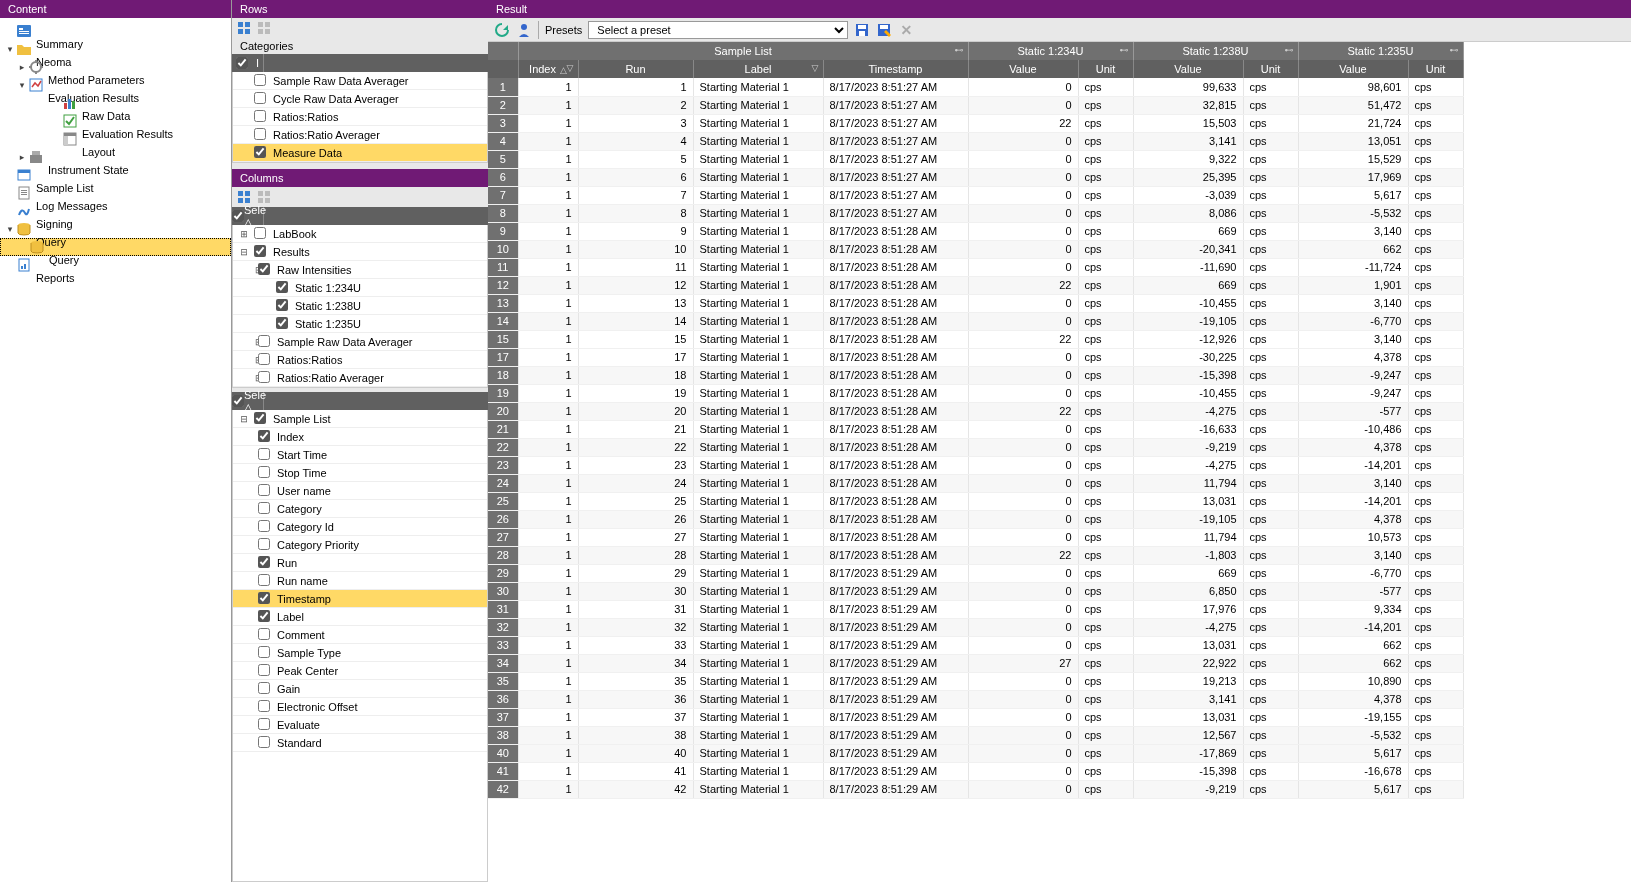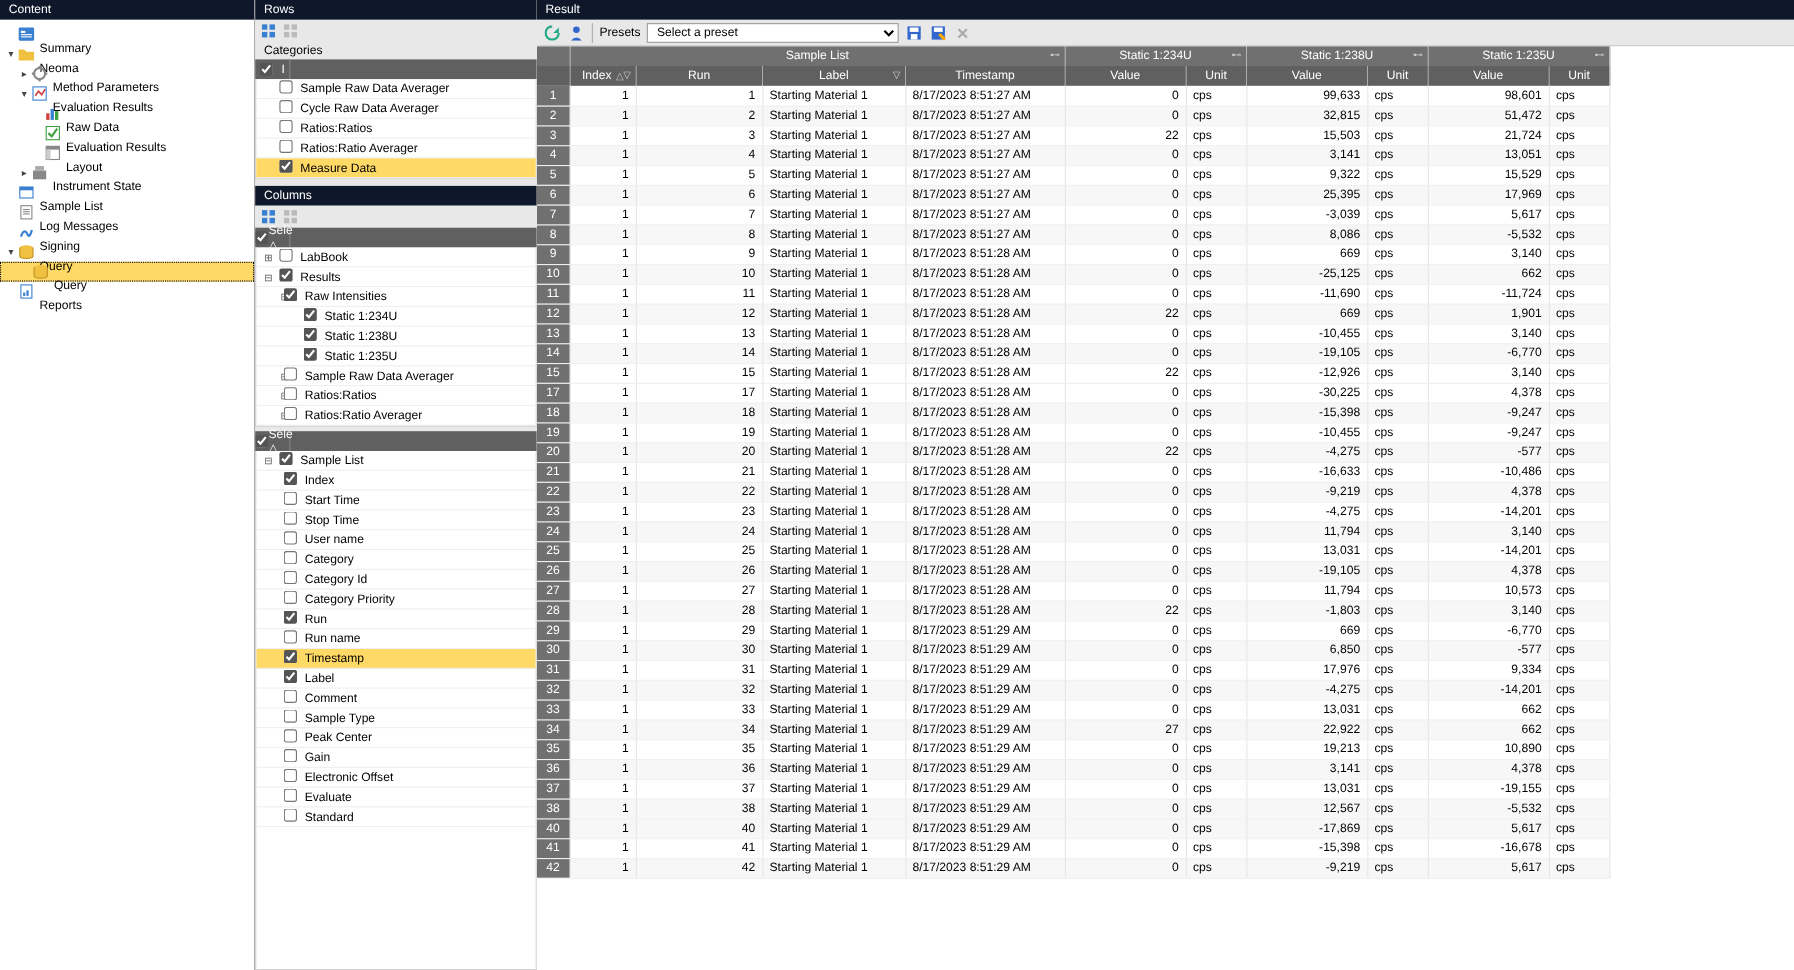--- a/index.html
+++ b/index.html
@@ -1,51 +1,51 @@
 <!DOCTYPE html>
 <html><head>
 <meta charset="utf-8">
 <style>
   * { box-sizing: border-box; margin: 0; padding: 0; }
   body { font-family: Arial, sans-serif; font-size: 11px; overflow: hidden; width: 1631px; height: 882px; background: #d4d0c8; }
   .app { display: flex; height: 100%; width: 100%; }
   
   
-  .panel-header { background: #0f172a; color: #fff; padding: 3px 8px; font-size: 11px; height: 18px; display: flex; align-items: center; }
+  .panel-header { background: #701a75; color: #fff; padding: 3px 8px; font-size: 11px; height: 18px; display: flex; align-items: center; }
   
   
   .content-panel { width: 232px; display: flex; flex-direction: column; border-right: 1px solid #999; background: #fff; }
   .tree { flex: 1; overflow: auto; padding: 4px 0; background: #fff; }
   .tree-node { display: flex; align-items: center; height: 18px; padding-right: 6px; cursor: pointer; white-space: nowrap; }
   .tree-node.selected { background: #ffd966; border: 1px dotted #000; }
   .tree-toggle { width: 12px; text-align: center; color: #444; font-size: 9px; cursor: pointer; }
   .tree-icon { width: 16px; height: 16px; display: inline-flex; align-items: center; justify-content: center; margin-right: 4px; }
   .tree-label { font-size: 11px; color: #000; margin-top: 25px; }
-  .d0 { padding-left: 4px; } .d1 { padding-left: 16px; } .d2 { padding-left: 28px; }
+  .d0 { padding-left: 4px; } .d1 { padding-left: 16px; } .d2 { padding-left: 50px; }
   
   
   .rc-panel { width: 256px; display: flex; flex-direction: column; background: #e8e8e8; }
   .rc-toolbar { height: 20px; display: flex; align-items: center; padding: 2px 4px; gap: 4px; background: #e8e8e8; }
   .rc-label { padding: 2px 8px; font-size: 11px; }
   .grid-header { background: #606060; color: #fff; display: flex; height: 18px; align-items: stretch; font-size: 11px; }
   .gh-check { width: 32px; display:flex; align-items:center; justify-content:space-around; border-right:1px solid #888; }
   .gh-name { flex: 1; display:flex; align-items:center; justify-content:center;margin-top:48px; }
   .rc-list { background: #fff; border: 1px solid #ccc; border-top: none; }
   .rc-row { display: flex; align-items: center; height: 18px; border-bottom: 1px solid #eee; padding-left: 4px; }
   .rc-row.sel { background: #ffd966; }
   .rc-expand { width: 14px; text-align:center; font-size:9px; color:#555; cursor:pointer; }
   .rc-cb { width: 18px; text-align: center; }
   .rc-name { flex: 1; font-size: 11px; padding-left: 4px; }
   .rc-ind0 { padding-left: 0; } .rc-ind1 { padding-left: 18px; } .rc-ind2 { padding-left: 36px; }
   
   
   .result-panel { flex: 1; display: flex; flex-direction: column; background: #fff; overflow: hidden; }
   .result-toolbar { height: 24px; background: #e8e8e8; display: flex; align-items: center; padding: 2px 6px; gap: 6px; border-bottom: 1px solid #ccc; }
   .tb-sep { width: 1px; height: 18px; background: #aaa; }
-  .preset-select { width: 229px; height: 18px; border: 1px solid #999; background: #fff; font-size: 11px; padding: 0 4px; }
+  .preset-select { width: 260px; height: 18px; border: 1px solid #999; background: #fff; font-size: 11px; padding: 0 4px; }
   .tb-icon { width: 16px; height: 16px; display: inline-flex; align-items:center; justify-content:center; cursor:pointer; }
   
   
   .data-wrap { flex: 1; overflow: auto; }
   table.data { border-collapse: collapse; width: max-content; font-size: 11px; }
   .group-hdr th { background: #707070; color: #fff; height: 18px; font-weight: normal; border-right:1px solid #999; position: relative; }
   .col-hdr th { background: #606060; color: #fff; height: 18px; font-weight: normal; border-right:1px solid #888; padding: 0 6px; position: relative; }
   .pin { position:absolute; right:4px; top:3px; font-size:9px; color:#ccc; }
   .filter-ic { position:absolute; right:4px; top:3px; font-size:9px; color:#ccc; }
   .sort-ic { font-size:9px; color:#ccc; margin-left:4px;}
@@ -633,21 +633,21 @@
     <td class="txt c-unit">cps</td>
             </tr>
             <tr class="odd">
     <td class="rownum">10</td>
     <td class="num c-idx">1</td>
     <td class="num c-run">10</td>
     <td class="txt c-lbl">Starting Material 1</td>
     <td class="txt c-ts">8/17/2023 8:51:28 AM</td>
     <td class="num c-val">0</td>
     <td class="txt c-unit">cps</td>
-    <td class="num c-val">-25,125</td>
+    <td class="num c-val">-20,341</td>
     <td class="txt c-unit">cps</td>
     <td class="num c-val">662</td>
     <td class="txt c-unit">cps</td>
             </tr>
             <tr class="even">
     <td class="rownum">11</td>
     <td class="num c-idx">1</td>
     <td class="num c-run">11</td>
     <td class="txt c-lbl">Starting Material 1</td>
     <td class="txt c-ts">8/17/2023 8:51:28 AM</td>

